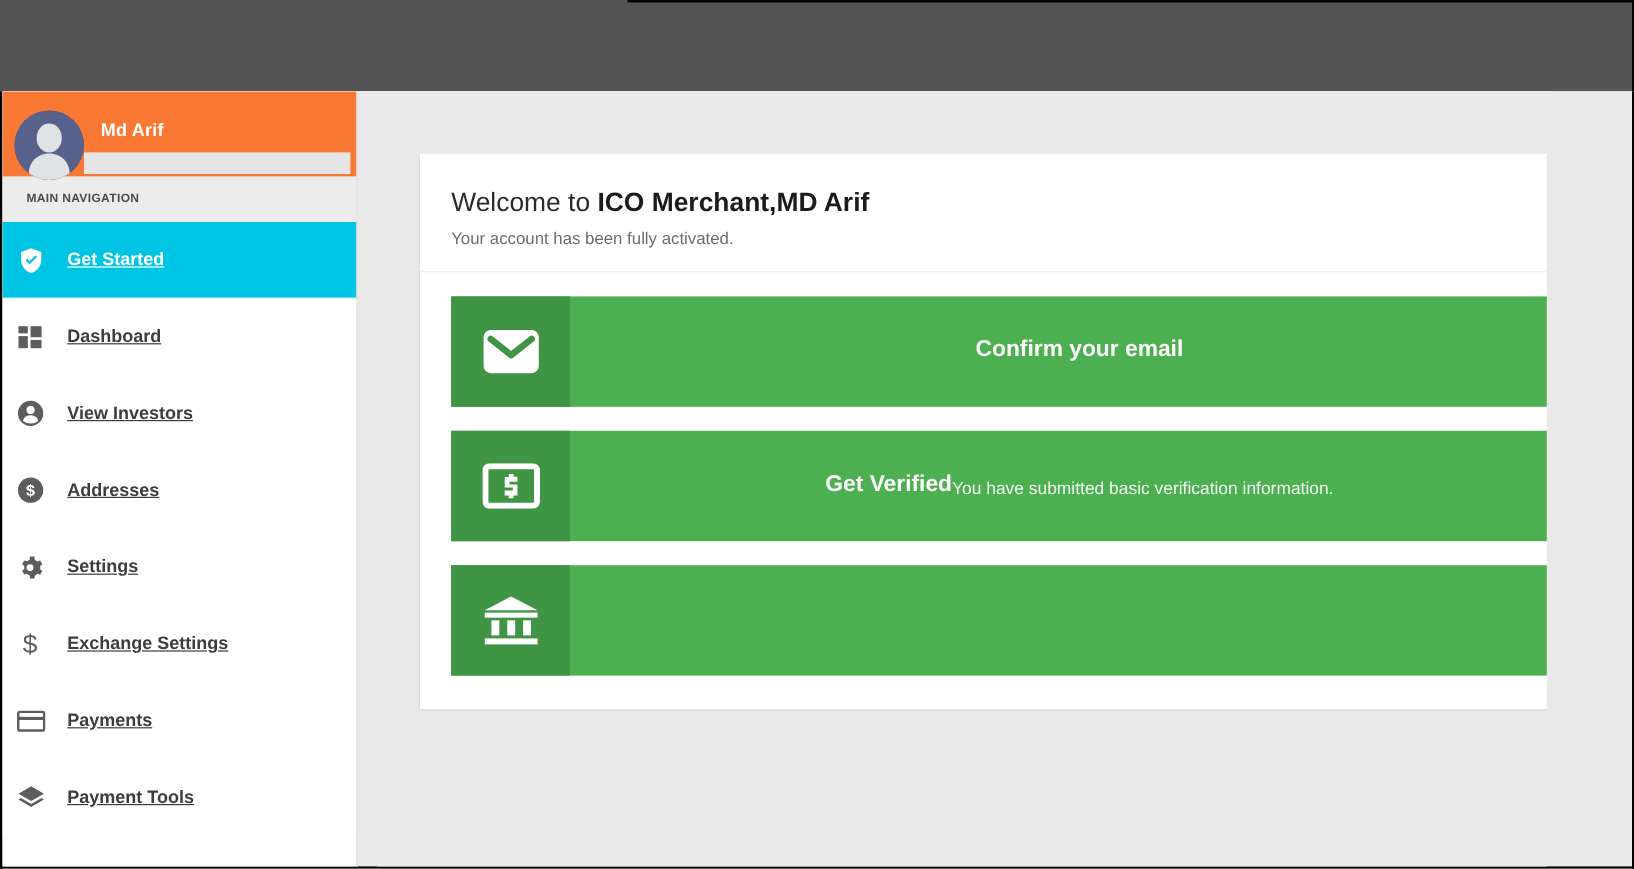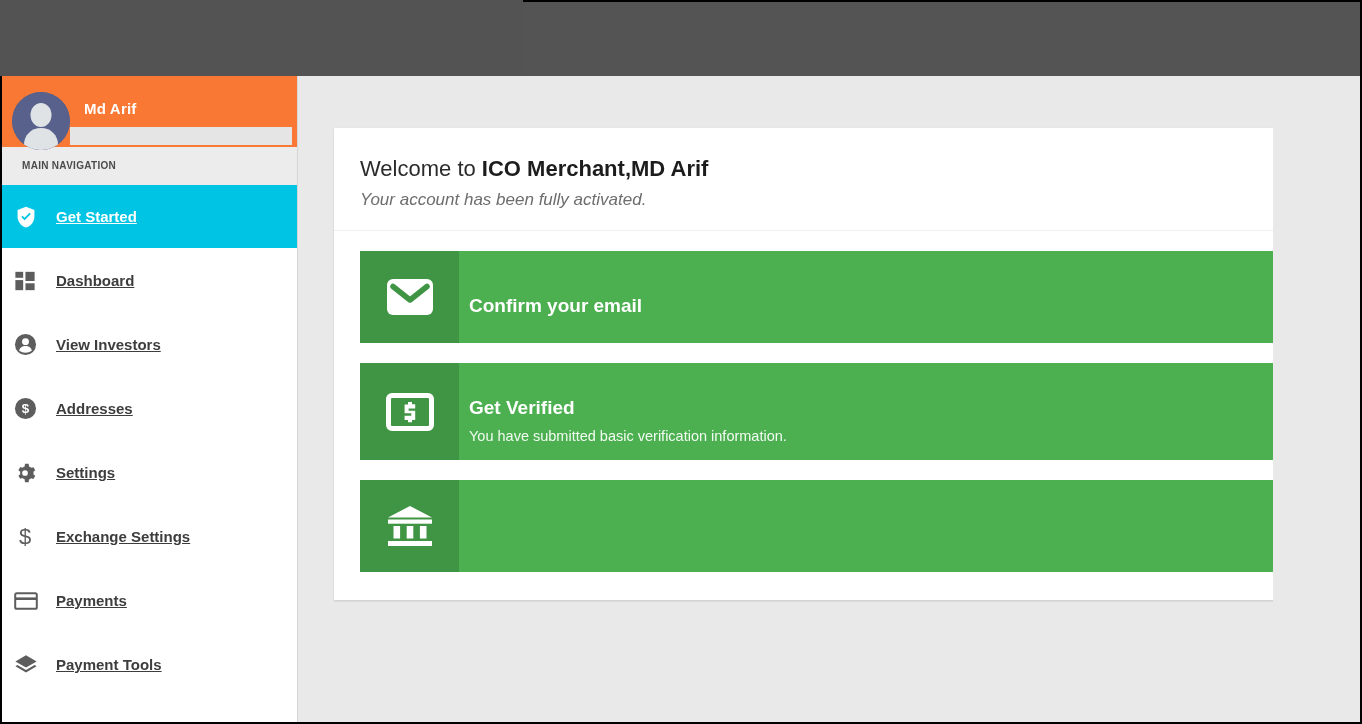--- a/index.html
+++ b/index.html
@@ -127,21 +127,21 @@
     align-items: center;
     justify-content: flex-start;
     color: #5d5d5d;
   }
   .nav-item.active .nav-icon { color: #ffffff; }
   .nav-label { padding-left: 8px; }
 
   
   .content {
     position: absolute;
-    left: 296px; top: 0;
+    left: 312px; top: 0;
     width: 975px;
     height: 648px;
     background: #e9e9e9;
     overflow: hidden;
   }
 
   .card {
     position: absolute;
     left: 36px; top: 52px;
     width: 1010px;
@@ -158,23 +158,22 @@
     font-weight: normal;
     color: #2b2b2b;
     line-height: 1.2;
   }
   .welcome-title .strong {
     font-weight: bold;
     color: #1c1c1c;
   }
   .welcome-sub {
     margin-top: 8px;
-    font-size: 17px;
+    font-size: 14px;
     color: #6d6d6d;
-    font-style: italic;
   }
 
   .card-body { padding: 20px 26px 28px 26px; }
 
   .status-row {
     display: flex;
     align-items: stretch;
     margin-bottom: 20px;
     background: #4caf50;
     min-height: 92px;
@@ -186,22 +185,23 @@
     background: #409544;
     display: flex;
     align-items: center;
     justify-content: center;
     color: #ffffff;
   }
   .status-text {
     flex: 1;
     padding: 33px 20px 16px 10px;
     display: flex;
-    flex-direction: column;
+    flex-direction: row;
     justify-content: center;
+    text-align: right;
   }
   .status-title {
     font-size: 19px;
     font-weight: bold;
     color: #ffffff;
     line-height: 1.25;
   }
   .status-desc {
     margin-top: 8px;
     font-size: 14.5px;

